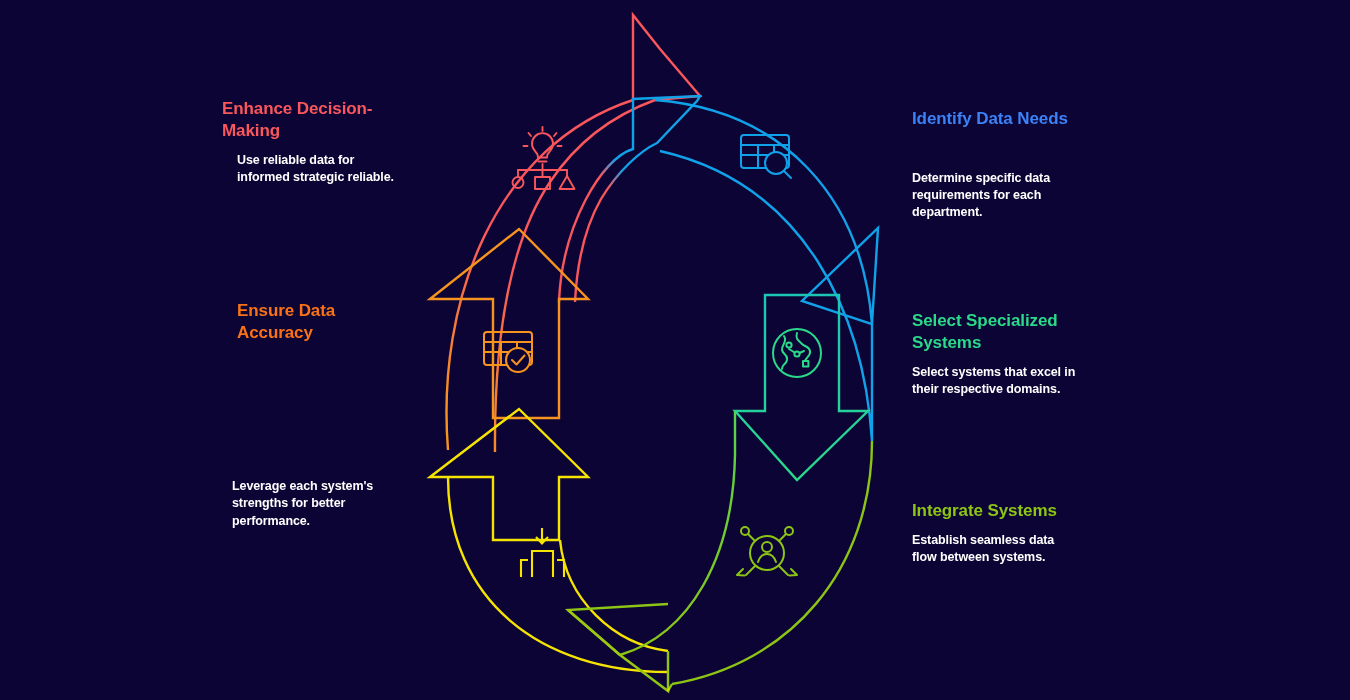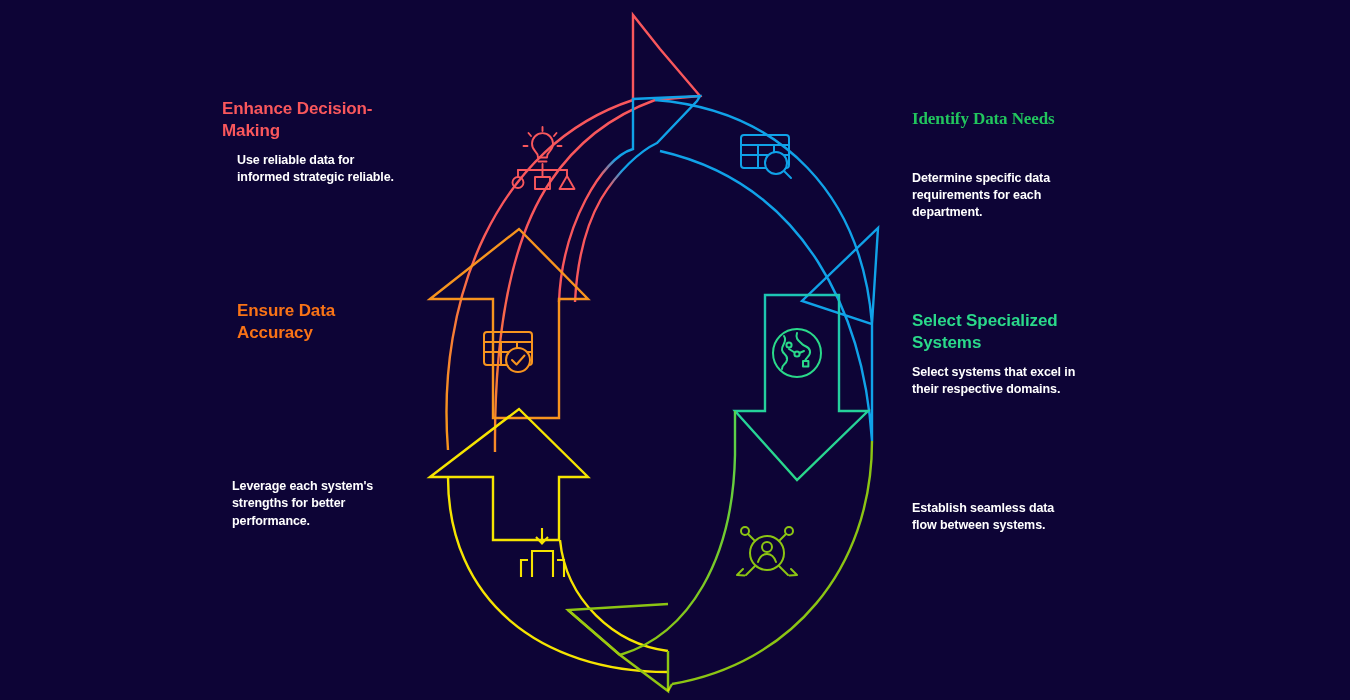--- a/index.html
+++ b/index.html
@@ -291,26 +291,27 @@
 
   <div class="block left" id="blk-ensure">
     <div class="b-title" style="color:#f97316;">Ensure Data Accuracy</div>
   </div>
 
   <div class="block left" id="blk-optimize">
     <div class="b-desc">Leverage each system's strengths for better performance.</div>
   </div>
 
   <div class="block right" id="blk-identify">
-    <div class="b-title" style="color:#22c55e;font-family:Liberation Serif, serif;">Identify Data Needs</div>
+    <div class="b-title" style="color:#3b82f6;">Identify Data Needs</div>
     <div class="b-desc">Determine specific data requirements for each department.</div>
   </div>
 
   <div class="block right" id="blk-select">
     <div class="b-title" style="color:#2ad98a;">Select Specialized Systems</div>
     <div class="b-desc">Select systems that excel in their respective domains.</div>
   </div>
 
   <div class="block right" id="blk-integrate">
+    <div class="b-title" style="color:#8cc513;">Integrate Systems</div>
     <div class="b-desc">Establish seamless data flow between systems.</div>
   </div>
 
 </div>
 
 </body></html>

